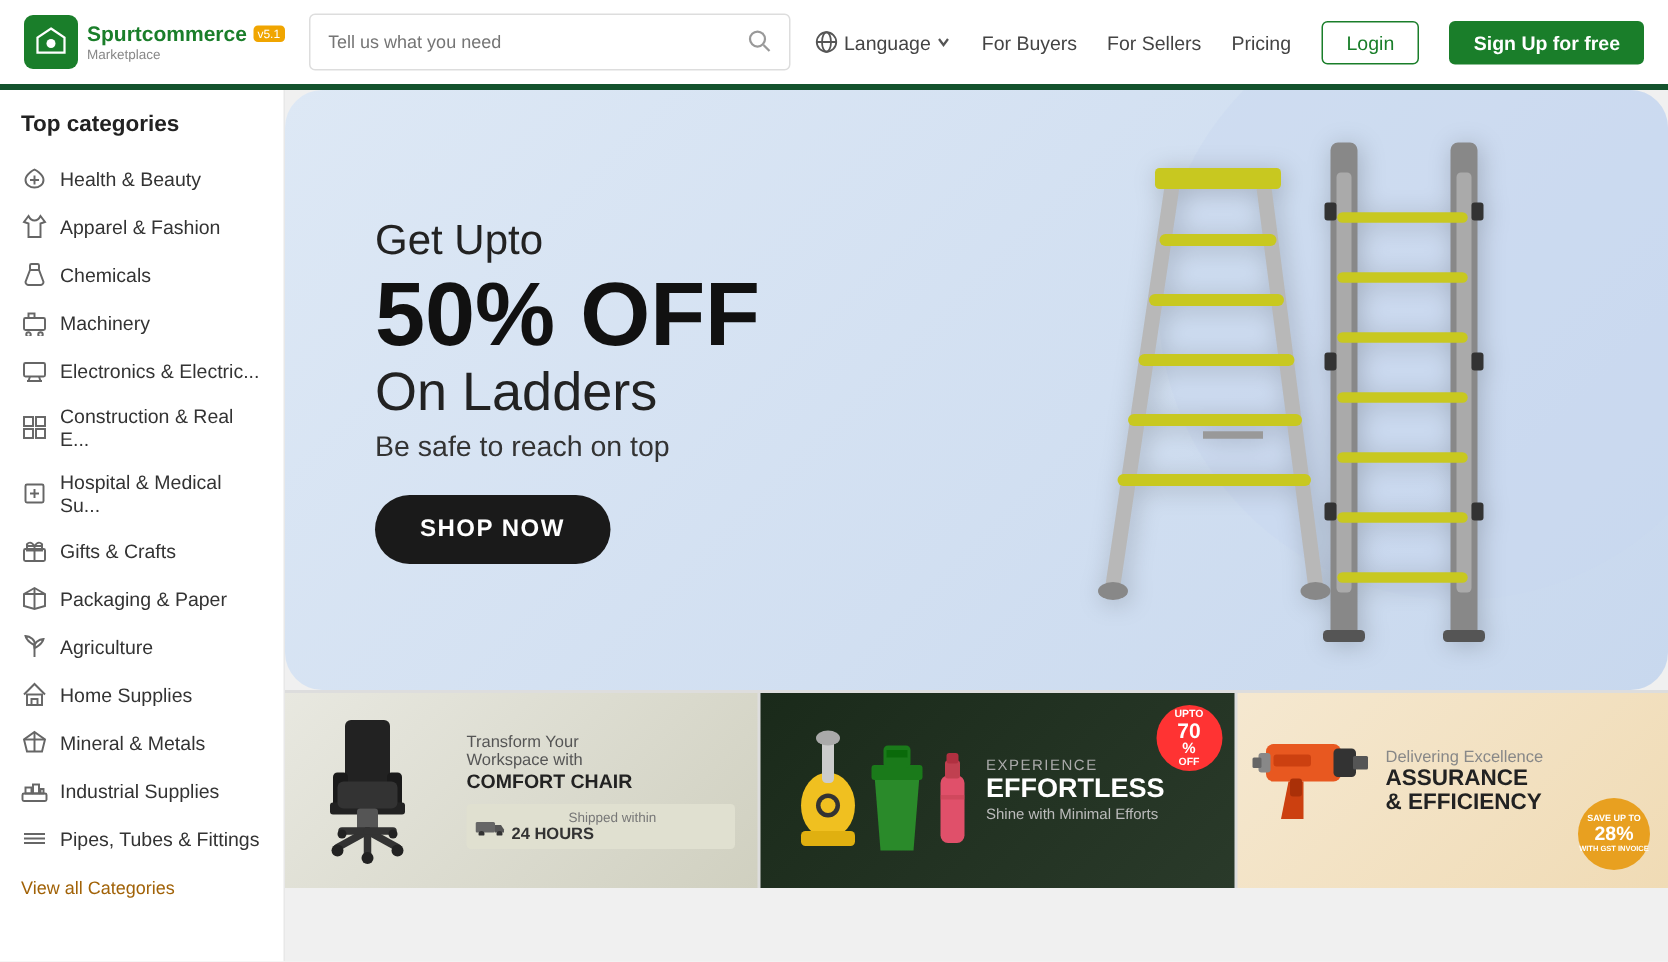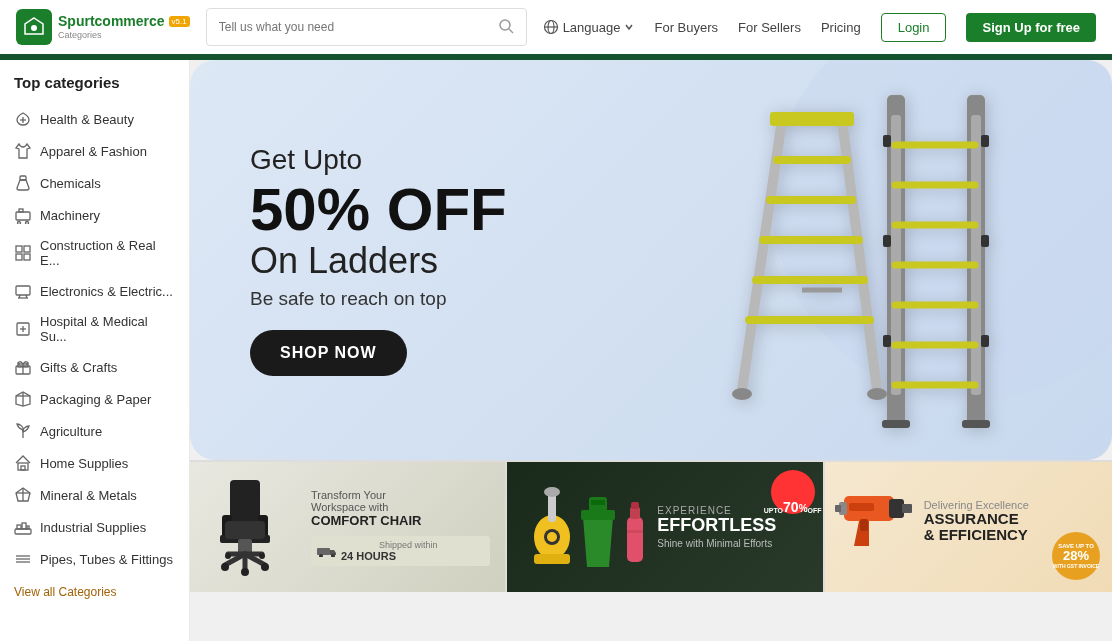--- a/index.html
+++ b/index.html
@@ -4,21 +4,21 @@
   <style>
     * { margin: 0; padding: 0; box-sizing: border-box; }
     body { font-family: Arial, sans-serif; font-size: 14px; background: #f5f5f5; width: 1112px; overflow-x: hidden; }
 
     
     .header {
       display: flex;
       align-items: center;
       background: #fff;
       padding: 8px 16px;
-      border-bottom: 6px solid #14532d;
+      border-bottom: 4px solid #14532d;
       height: 60px;
       gap: 16px;
     }
     .logo-area {
       display: flex;
       align-items: center;
       gap: 6px;
       min-width: 150px;
     }
     .logo-icon {
@@ -272,21 +272,21 @@
       <svg width="22" height="22" viewBox="0 0 22 22">
         <polygon points="11,2 20,8 20,18 2,18 2,8" fill="none" stroke="white" stroke-width="1.5"></polygon>
         <circle cx="11" cy="12" r="3" fill="white"></circle>
       </svg>
     </div>
     <div class="logo-text-area">
       <div style="display:flex;align-items:center;gap:4px;">
         <span class="logo-brand">Spurtcommerce</span>
         <span style="font-size:8px;background:#f0a500;color:white;border-radius:3px;padding:1px 3px;">v5.1</span>
       </div>
-      <span class="logo-sub">Categories</span>
+      <span class="logo-sub">Marketplace</span>
     </div>
   </div>
 
   <div class="search-bar">
     <input type="text" placeholder="Tell us what you need" style="">
     <span class="search-icon-wrap">
       <svg width="16" height="16" viewBox="0 0 16 16" fill="none">
         <circle cx="7" cy="7" r="5" stroke="#999" stroke-width="1.5"></circle>
         <line x1="11" y1="11" x2="15" y2="15" stroke="#999" stroke-width="1.5"></line>
       </svg>
@@ -356,39 +356,39 @@
           <circle cx="5" cy="17" r="1.5"></circle>
           <circle cx="13" cy="17" r="1.5"></circle>
         </svg>
       </span>
       <span>Machinery</span>
     </div>
 
     <div class="sidebar-item">
       <span class="sidebar-icon">
         <svg viewBox="0 0 18 18" fill="none" stroke="#666" stroke-width="1.3">
+          <rect x="2" y="4" width="14" height="9" rx="1"></rect>
+          <line x1="6" y1="13" x2="5" y2="16"></line>
+          <line x1="12" y1="13" x2="13" y2="16"></line>
+          <line x1="4" y1="16" x2="14" y2="16"></line>
+        </svg>
+      </span>
+      <span>Electronics &amp; Electric...</span>
+    </div>
+
+    <div class="sidebar-item">
+      <span class="sidebar-icon">
+        <svg viewBox="0 0 18 18" fill="none" stroke="#666" stroke-width="1.3">
           <rect x="2" y="2" width="6" height="6"></rect>
           <rect x="10" y="2" width="6" height="6"></rect>
           <rect x="2" y="10" width="6" height="6"></rect>
           <rect x="10" y="10" width="6" height="6"></rect>
         </svg>
       </span>
       <span>Construction &amp; Real E...</span>
-    </div>
-
-    <div class="sidebar-item">
-      <span class="sidebar-icon">
-        <svg viewBox="0 0 18 18" fill="none" stroke="#666" stroke-width="1.3">
-          <rect x="2" y="4" width="14" height="9" rx="1"></rect>
-          <line x1="6" y1="13" x2="5" y2="16"></line>
-          <line x1="12" y1="13" x2="13" y2="16"></line>
-          <line x1="4" y1="16" x2="14" y2="16"></line>
-        </svg>
-      </span>
-      <span>Electronics &amp; Electric...</span>
     </div>
 
     <div class="sidebar-item">
       <span class="sidebar-icon">
         <svg viewBox="0 0 18 18" fill="none" stroke="#666" stroke-width="1.3">
           <rect x="3" y="3" width="12" height="12" rx="1"></rect>
           <line x1="9" y1="6" x2="9" y2="12"></line>
           <line x1="6" y1="9" x2="12" y2="9"></line>
         </svg>
       </span>
@@ -618,21 +618,21 @@
               <rect x="6" y="33" width="16" height="3" fill="#c04050" opacity="0.5"></rect>
             </svg>
           </div>
           <div style="flex:1;">
             <div style="font-size:10px;color:#aaa;letter-spacing:1px;">EXPERIENCE</div>
             <div style="font-size:18px;font-weight:bold;color:#fff;line-height:1.1;">EFFORTLESS</div>
             <div style="font-size:10px;color:#bbb;margin-top:3px;">Shine with Minimal Efforts</div>
           </div>
         </div>
 
-        <div style="position:absolute;top:8px;right:8px;width:44px;height:44px;background:#ff3333;border-radius:50%;display:flex;align-items:flex-end;justify-content:center;flex-direction:row;color:white;">
+        <div style="position:absolute;top:8px;right:8px;width:44px;height:44px;background:#ff3333;border-radius:50%;display:flex;align-items:center;justify-content:center;flex-direction:column;color:white;">
           <span style="font-size:7px;font-weight:bold;">UPTO</span>
           <span style="font-size:14px;font-weight:bold;line-height:1;">70</span>
             <span style="font-size:10px;font-weight:bold;">%</span>
           <span style="font-size:7px;font-weight:bold;">OFF</span>
         </div>
       </div>
 
       <div class="sub-banner sub-banner-3" style="position:relative;">
         <div style="display:flex;align-items:center;gap:10px;width:100%;padding:8px;">
 

